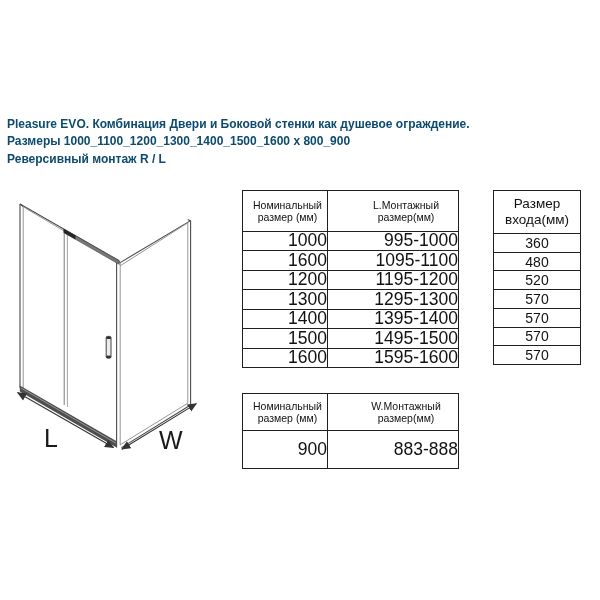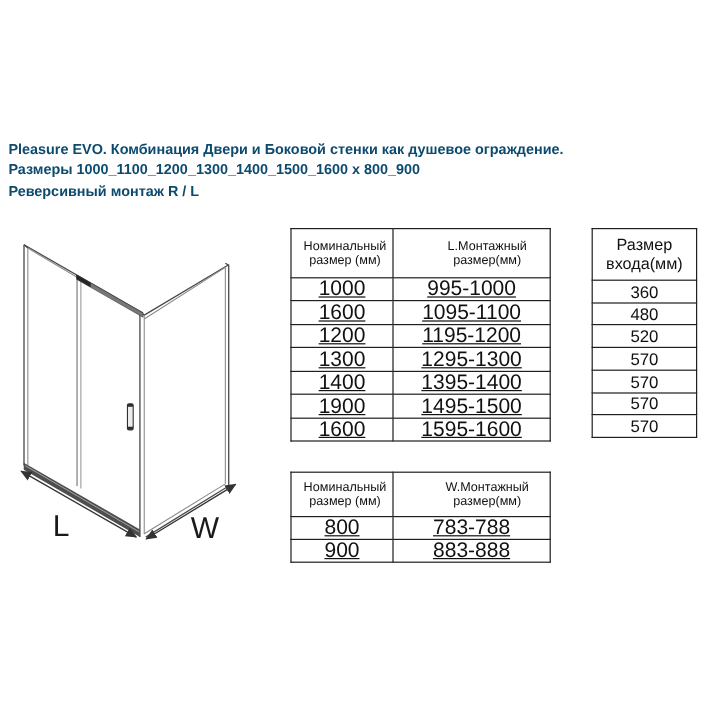--- a/index.html
+++ b/index.html
@@ -23,21 +23,21 @@
   .tbl-l { left:242px; top:190px; width:216px; height:178px; }
   .tbl-w { left:242px; top:393px; width:216px; height:76px; }
   .tbl-l col.c1, .tbl-w col.c1 { width:85px; }
   .tbl-l col.c2, .tbl-w col.c2 { width:131px; }
 
   .tbl-l th, .tbl-w th { font-size:10.5px; line-height:12.5px; }
   .tbl-l th.h1, .tbl-w th.h1 { text-align:center; padding-left:9px; padding-right:4px; }
   .tbl-l th.h2, .tbl-w th.h2 { text-align:center; padding-left:34px; padding-right:8px; }
   .tbl-l th { height:40px; }
   .tbl-w th { height:36px; }
-  .tbl-l td, .tbl-w td { font-size:17.5px; line-height:1; text-align:center;text-decoration:underline; }
+  .tbl-l td, .tbl-w td { font-size:17.5px; line-height:1; text-align:right; }
 
   .tbl-entry { left:493px; top:190px; width:88px; height:175px; }
   .tbl-entry th { height:42px; font-size:13.5px; line-height:16px; text-align:center; padding:0 2px; }
   .tbl-entry td { font-size:14px; line-height:1; text-align:center; }
 </style>
 </head>
 <body>
 
 <div class="page">
 
@@ -141,21 +141,21 @@
       </tr>
       <tr>
         <td>1300</td>
         <td>1295-1300</td>
       </tr>
       <tr>
         <td>1400</td>
         <td>1395-1400</td>
       </tr>
       <tr>
-        <td>1900</td>
+        <td>1500</td>
         <td>1495-1500</td>
       </tr>
       <tr>
         <td>1600</td>
         <td>1595-1600</td>
       </tr>
     </tbody>
   </table>
 
   <table class="tbl-entry">
@@ -195,23 +195,19 @@
         <col class="c2">
       </colgroup>
     <thead>
       <tr>
         <th class="h1">Номинальный размер (мм)</th>
         <th class="h2">W.Монтажный размер(мм)</th>
       </tr>
     </thead>
     <tbody>
       <tr>
-        <td>800</td>
-        <td>783-788</td>
-      </tr>
-      <tr>
         <td>900</td>
         <td>883-888</td>
       </tr>
     </tbody>
   </table>
 
 </div>
 
 </body></html>

